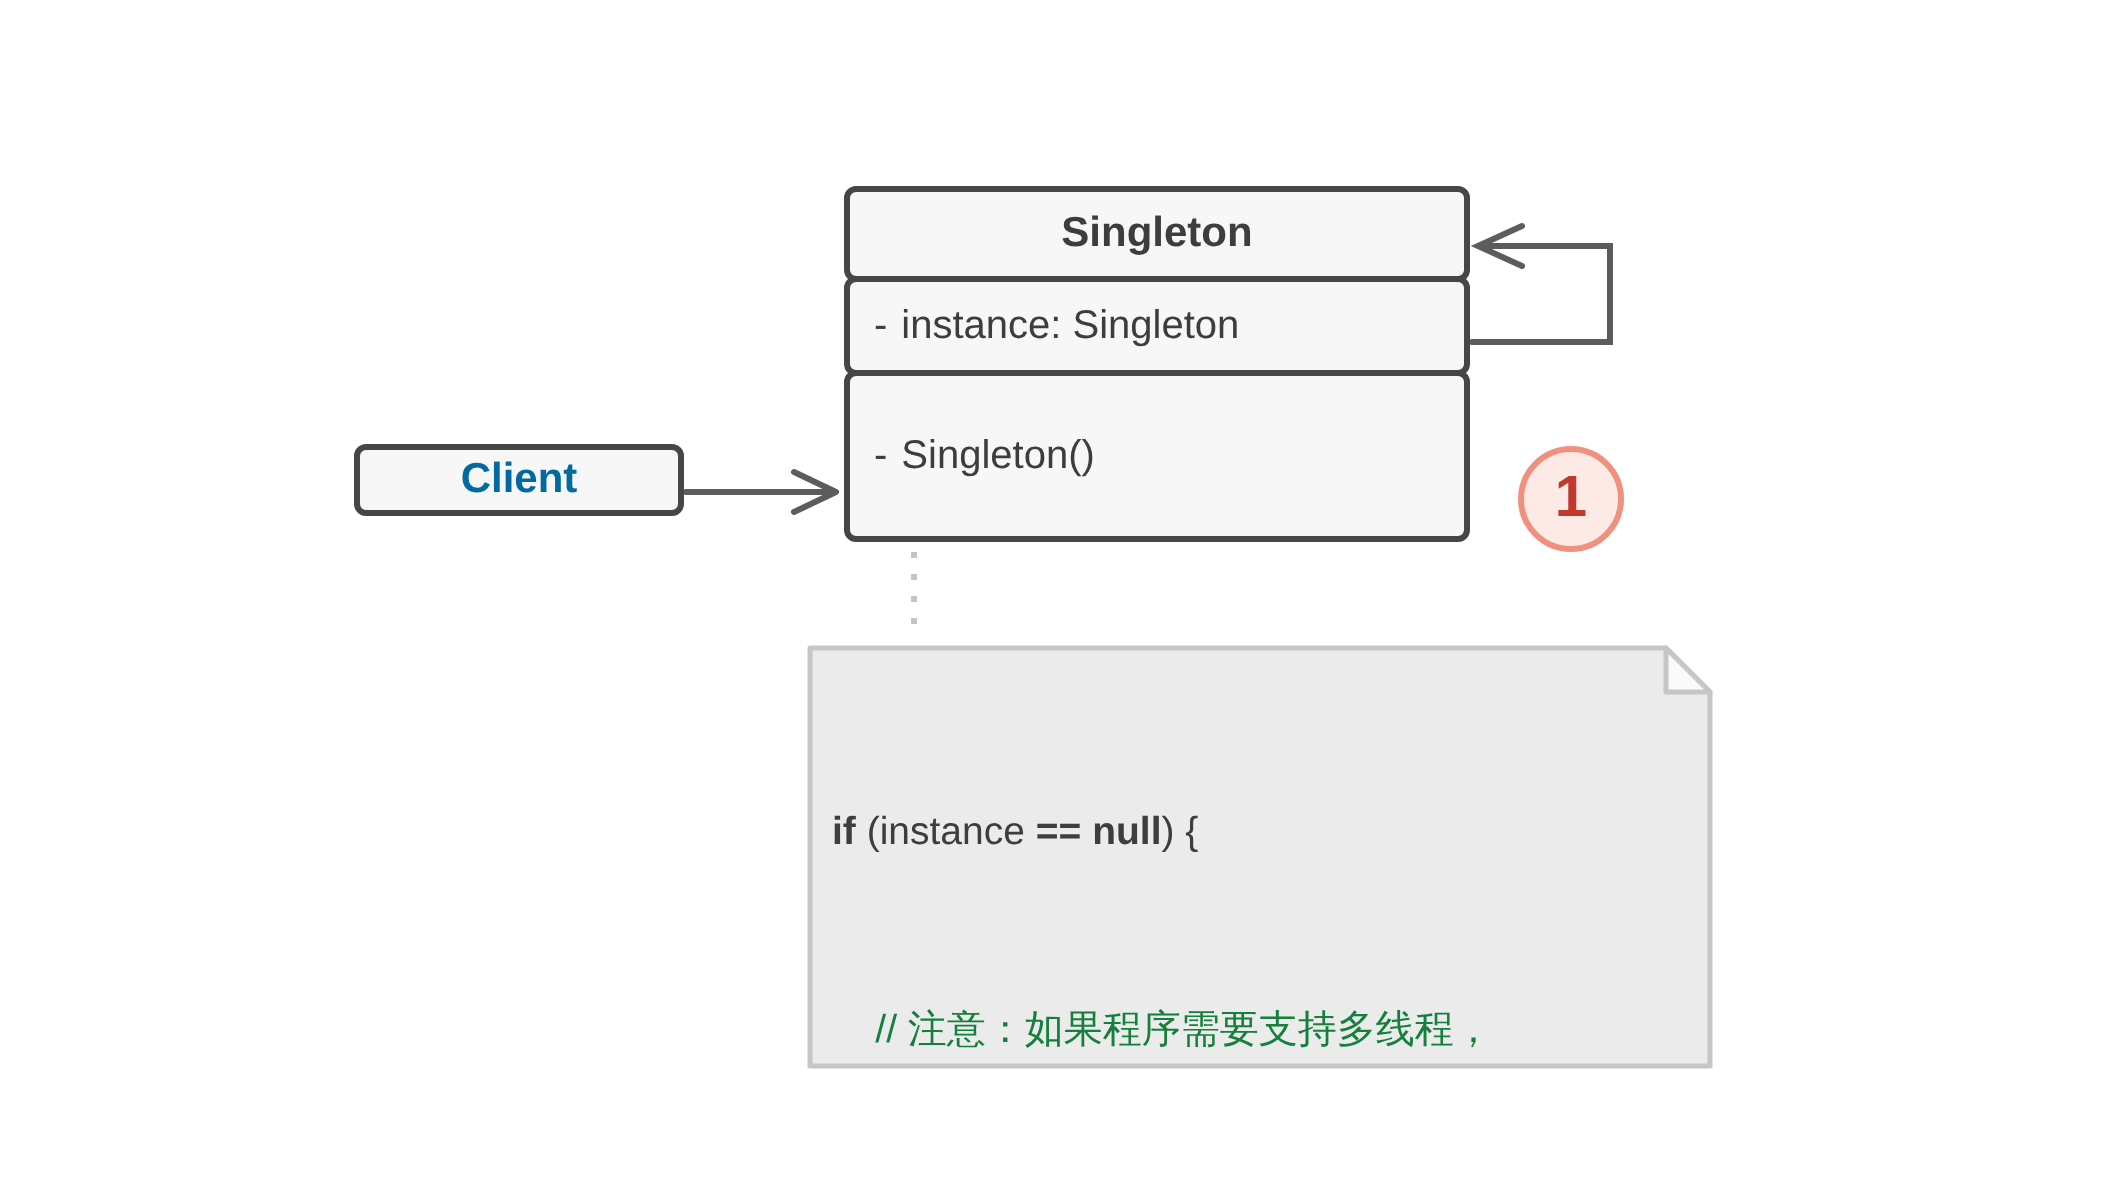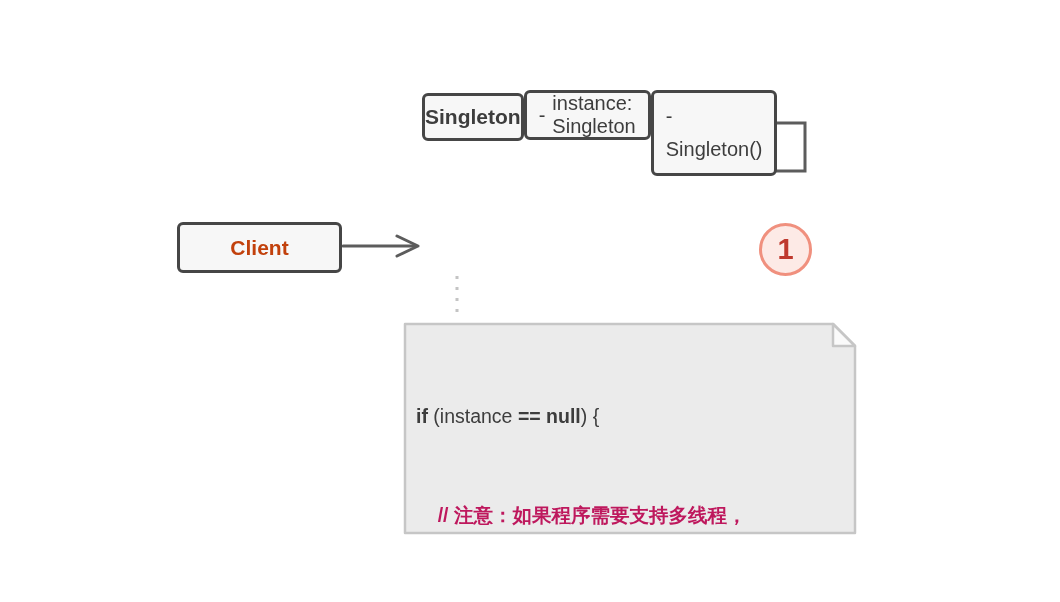--- a/index.html
+++ b/index.html
@@ -11,21 +11,21 @@
     background: #ffffff;
     overflow: hidden;
   }
   .svg-layer {
     position: absolute; left: 0; top: 0;
     width: 1060px; height: 602px;
     pointer-events: none;
   }
 
   
-  .uml-class { position: absolute; display: flex; flex-direction: row; border-radius: 25px; }
+  .uml-class { position: absolute; display: flex; flex-direction: column; border-radius: 25px; }
   .compartment {
     background: #f7f7f7;
     border: 3px solid #464646;
     border-radius: 6px;
     color: #3d3d3d;
     width: 100%;
   }
   .compartment + .compartment { margin-top: -3px; }
   .comp-title {
     height: 48px;
@@ -46,25 +46,25 @@
     font-size: 20px;
     line-height: 33px;
   }
   .member-prefix { margin-right: 7px; }
   .u {
     text-decoration-thickness: 2px;
     text-underline-offset: 4px;
   }
   .client-box {
     position: absolute;
-    left: 177px; top: 222px; width: 165px; height: 51px;
+    left: 177px; top: 222px; width: 165px; height: 36px;
     background: #f7f7f7;
     border: 3px solid #464646;
     border-radius: 6px;
-    color: #c2410c;
+    color: #0369a1;
     display: flex; align-items: center; justify-content: center;
     font-size: 21px; font-weight: 700;
   }
 
   
   .badge {
     position: absolute;
     left: 759px; top: 223px;
     width: 53px; height: 53px;
     background: #fdeae6;
@@ -79,21 +79,21 @@
   .note-code {
     position: absolute;
     left: 416px; top: 334px;
     width: 432px;
     font-size: 19.5px;
     line-height: 33px;
     color: #3d3d3d;
     white-space: pre;
   }
   .kw { font-weight: 700; margin-top: 48px; }
-  .comment { color: #be185d; font-weight: bold; }
+  .comment { color: #15803d; }
 </style>
 </head>
 <body>
 
 <div class="canvas">
 
   <svg class="svg-layer" viewBox="0 0 1060 602" xmlns="http://www.w3.org/2000/svg">
 
     <path d="M405,324 L833,324 L855,346 L855,533 L405,533 Z" fill="#ebebeb" stroke="#c6c6c6" stroke-width="2.5" stroke-linejoin="round"></path>
     <path d="M833,324 L855,346 L833,346 Z" fill="#fafafa" stroke="#c6c6c6" stroke-width="2.5" stroke-linejoin="round"></path>

